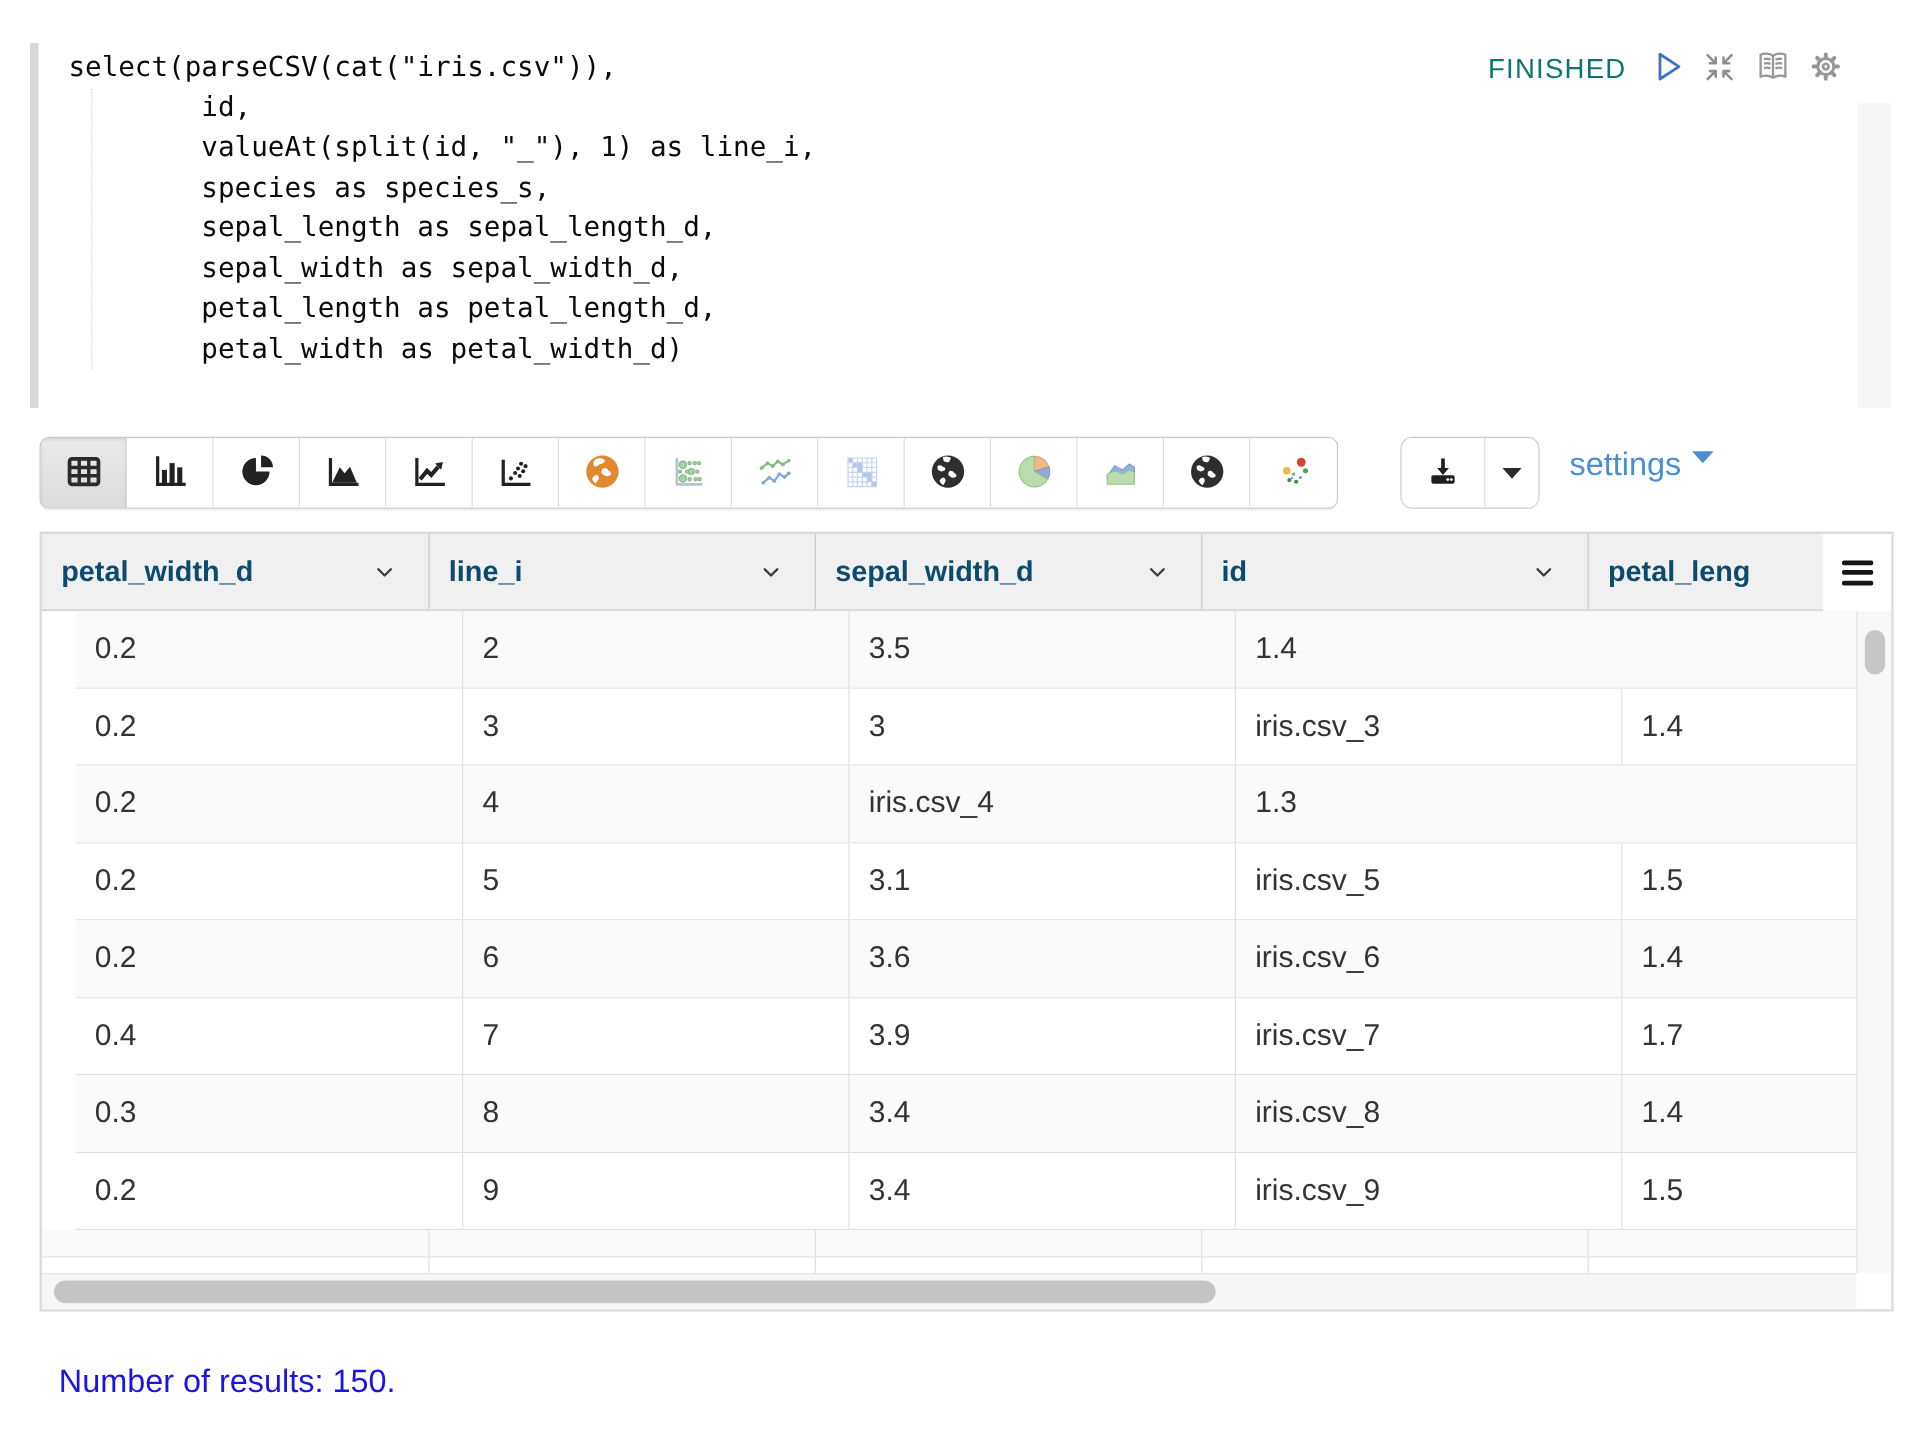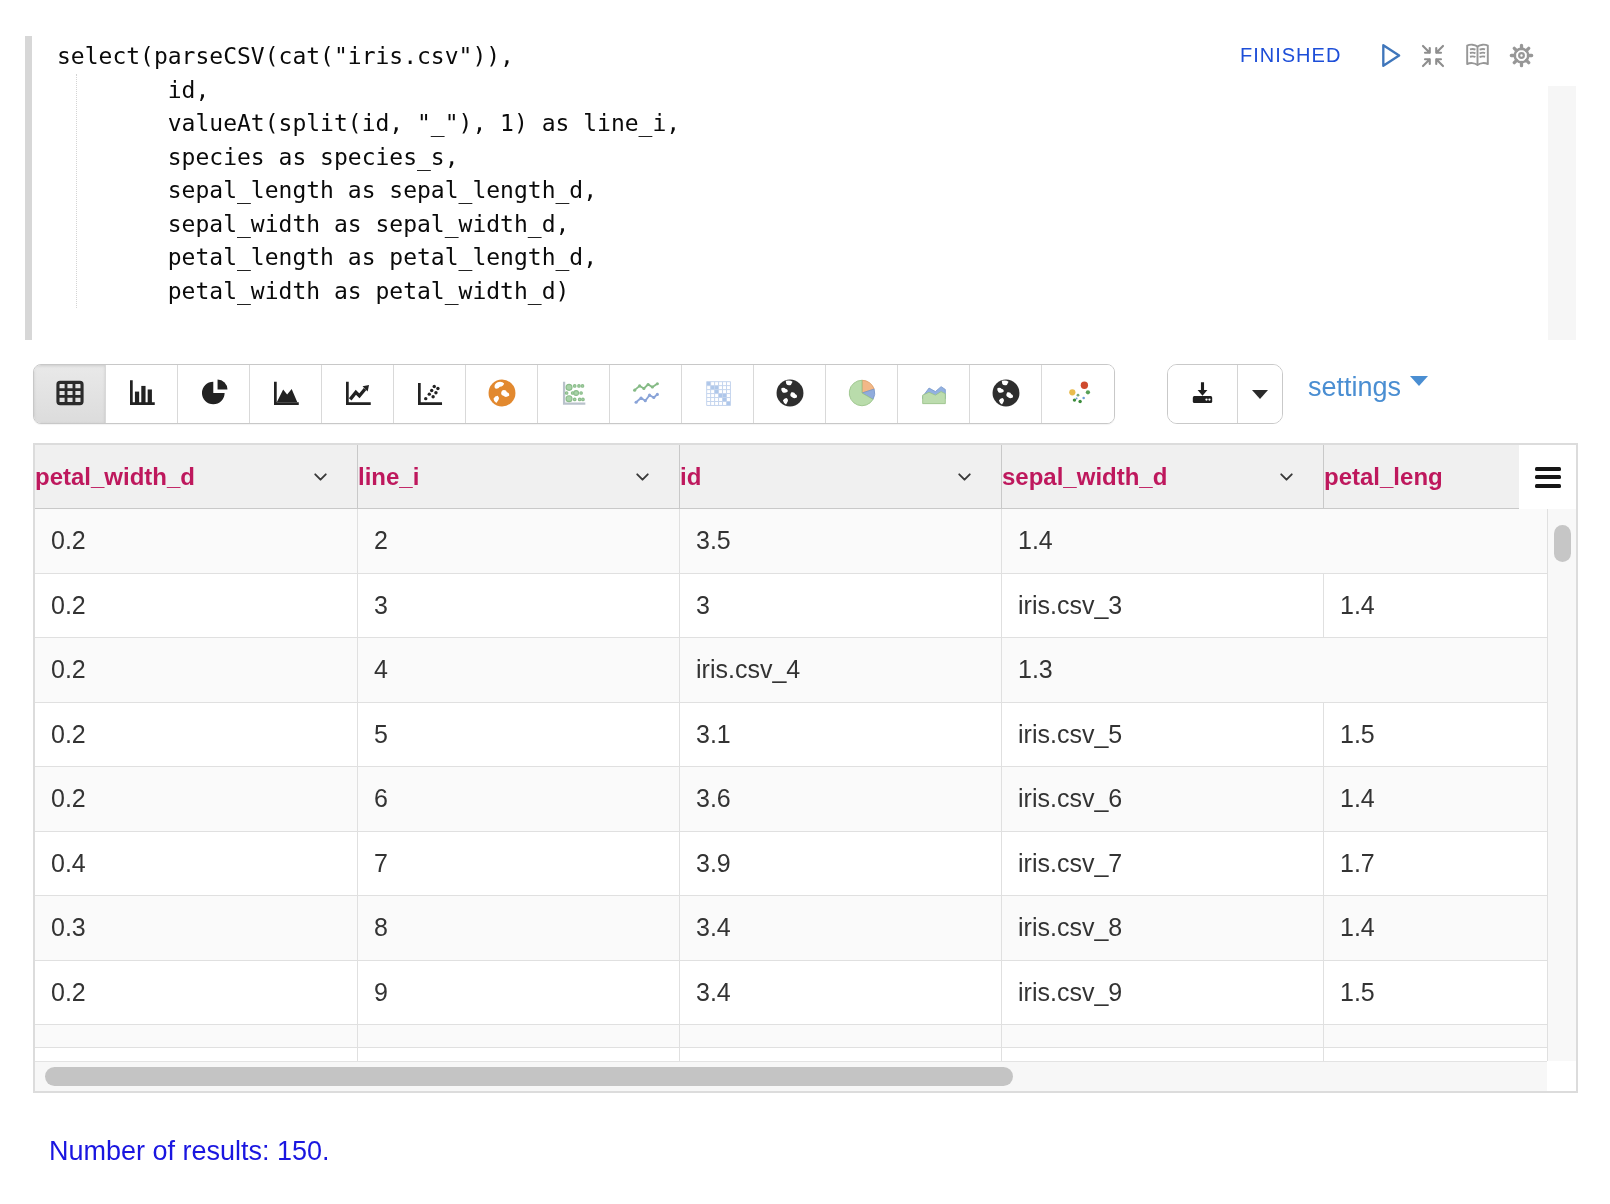--- a/index.html
+++ b/index.html
@@ -5,21 +5,21 @@
   html,body{margin:0;padding:0;background:#fff;}
   .screen{position:relative;width:1610px;height:1204px;background:#fff;
           font-family:"Liberation Sans",sans-serif;overflow:hidden;}
 
   
   .para-leftbar{position:absolute;left:25px;top:36px;width:7px;height:304px;background:#d7d7d7;}
   .code-pre{position:absolute;left:57px;top:40px;margin:0;
             font-family:"DejaVu Sans Mono",monospace;font-size:23px;line-height:33.5px;color:#0a0a0a;white-space:pre;}
   .indent-guide{position:absolute;left:76px;top:74px;height:234px;border-left:1px dotted #d4d4d4;}
   .para-scrollstrip{position:absolute;left:1548px;top:86px;width:28px;height:254px;background:#f6f6f6;}
-  .para-status{position:absolute;left:1240px;top:44px;font-size:20px;color:#1d4ed8;letter-spacing:1px;}
+  .para-status{position:absolute;left:1240px;top:44px;font-size:23px;color:#0f766e;letter-spacing:1px;}
   .para-controls{position:absolute;left:1372px;top:40px;display:flex;gap:10px;align-items:center;}
   .icon-btn{width:34px;height:34px;display:flex;align-items:center;justify-content:center;
             background:none;border:none;padding:0;cursor:pointer;}
 
   
   .chart-group{position:absolute;left:33px;top:364px;height:58px;display:flex;background:#fff;
                border:1px solid #c8c8c8;border-radius:8px;overflow:hidden;box-shadow:0 1px 1px rgba(0,0,0,.05);}
   .chart-btn{width:72px;height:58px;display:flex;align-items:center;justify-content:center;
              background:#fff;border:none;border-right:1px solid #d9d9d9;padding:0;cursor:pointer;}
   .chart-btn:last-child{border-right:none;}
@@ -35,27 +35,27 @@
   .settings-link{position:absolute;left:1308px;top:372px;font-size:27px;color:#4a8ed2;
                  display:flex;align-items:flex-start;gap:9px;cursor:pointer;text-decoration:none;}
   .settings-caret{width:0;height:0;border-left:9px solid transparent;border-right:9px solid transparent;
                   border-top:10px solid #4a8ed2;margin-top:4px;}
 
   
   .tbl{position:absolute;left:33px;top:443px;width:1545px;height:650px;
        border:2px solid #dcdcdc;box-sizing:border-box;background:#fff;}
   .tbl-inner{position:absolute;left:0;top:0;right:29px;bottom:0;}
   .thead{display:flex;height:64px;background:#f0f0f0;border-bottom:1px solid #c9c9c9;box-sizing:border-box;}
-  .th{position:relative;display:flex;align-items:center;box-sizing:border-box;
-      font-weight:bold;font-size:24px;color:#be185d;overflow:hidden;white-space:nowrap;cursor:pointer;text-align:center;}
+  .th{position:relative;display:flex;align-items:center;padding-left:16px;box-sizing:border-box;
+      font-weight:bold;font-size:24px;color:#0c4a6e;overflow:hidden;white-space:nowrap;cursor:pointer;text-align:center;}
   .th + .th{border-left:1px solid #c9c9c9;}
   .th .chev{position:absolute;right:26px;top:50%;transform:translateY(-50%);display:flex;}
   .col0,.col1,.col2,.col3{width:322px;flex:0 0 322px;}
   .col4{flex:1 1 auto;}
-  .tr{display:flex;height:64.5px;border-bottom:1px solid #e0e0e0;box-sizing:border-box;background:#fff;}
+  .tr{display:flex;height:64.5px;border-bottom:1px solid #e0e0e0;box-sizing:border-box;background:#fff;margin-left:28px;}
   .tr.odd{background:#fafafa;}
   .td{display:flex;align-items:center;padding-left:16px;box-sizing:border-box;
       font-size:25px;color:#333;overflow:hidden;white-space:nowrap;}
   .td + .td{border-left:1px solid #e0e0e0;}
   .tr-partial-a{display:flex;height:23px;border-bottom:1px solid #e0e0e0;box-sizing:border-box;background:#fafafa;}
   .tr-partial-b{display:flex;height:13px;background:#fff;}
   .ptd{box-sizing:border-box;}
   .ptd + .ptd{border-left:1px solid #e0e0e0;}
   .hscroll-track{position:absolute;left:0;right:29px;bottom:0;height:30px;background:#f7f7f7;
                  border-top:1px solid #e3e3e3;box-sizing:border-box;}
@@ -315,30 +315,30 @@
             </span>
           </div>
           <div class="th col1">
             <span>line_i</span>
             <span class="chev">
               <svg width="21" height="21" viewBox="0 0 24 24">
                 <path d="M6 9l6 6 6-6" stroke="#3a3a3a" stroke-width="2.2" fill="none" stroke-linecap="round" stroke-linejoin="round"></path>
               </svg>
             </span>
           </div>
-          <div class="th col3">
-            <span>id</span>
+          <div class="th col2">
+            <span>sepal_width_d</span>
             <span class="chev">
               <svg width="21" height="21" viewBox="0 0 24 24">
                 <path d="M6 9l6 6 6-6" stroke="#3a3a3a" stroke-width="2.2" fill="none" stroke-linecap="round" stroke-linejoin="round"></path>
               </svg>
             </span>
           </div>
-          <div class="th col2">
-            <span>sepal_width_d</span>
+          <div class="th col3">
+            <span>id</span>
             <span class="chev">
               <svg width="21" height="21" viewBox="0 0 24 24">
                 <path d="M6 9l6 6 6-6" stroke="#3a3a3a" stroke-width="2.2" fill="none" stroke-linecap="round" stroke-linejoin="round"></path>
               </svg>
             </span>
           </div>
           <div class="th col4">
             <span>petal_leng</span>
           </div>
         </div>

